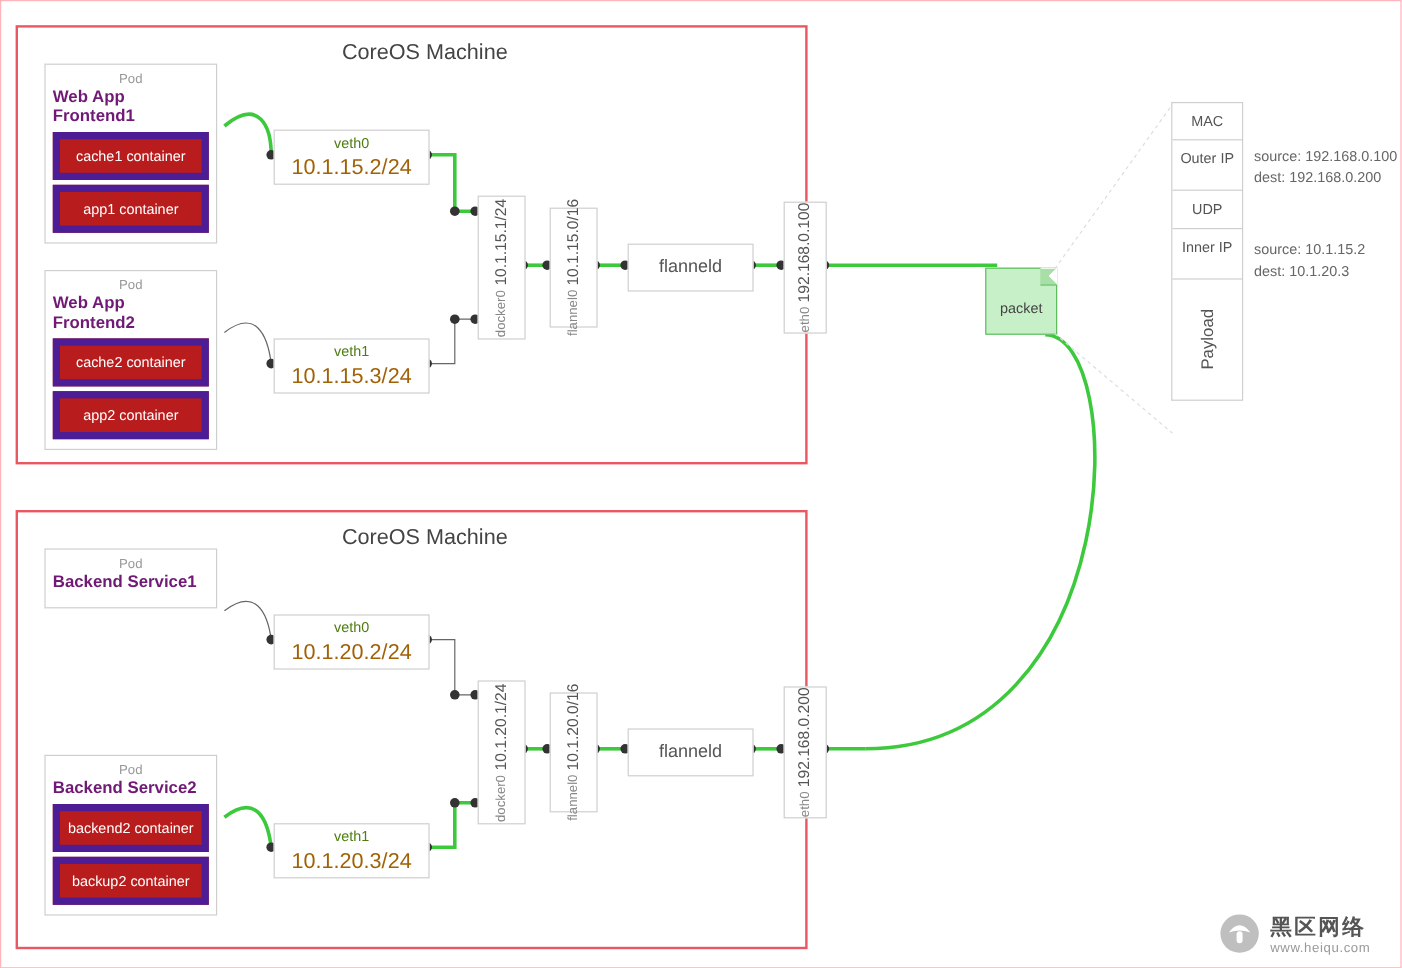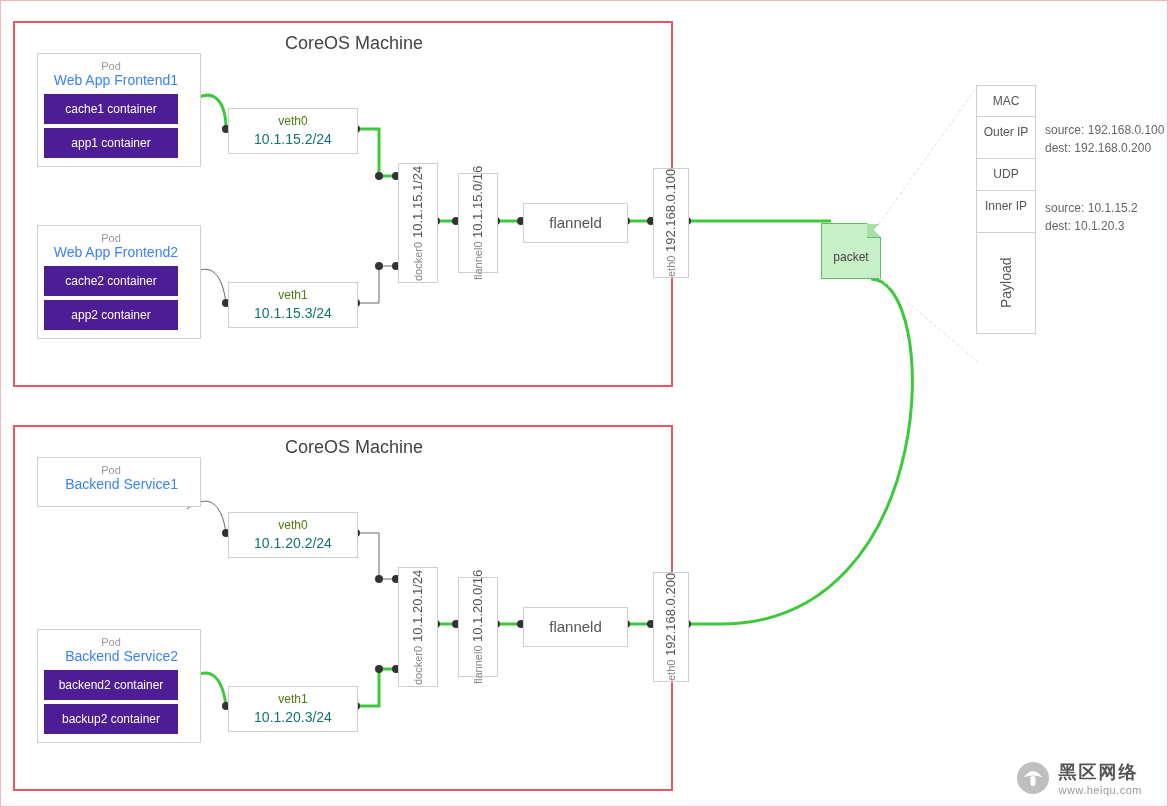--- a/index.html
+++ b/index.html
@@ -24,43 +24,44 @@
   .machine-title {
     position: absolute;
     top: 10px;
     left: 270px;
     font-size: 18px;
     color: #444;
     font-weight: 500;
   }
   .pod {
     position: absolute;
-    width: 164px;
+    width: 144px;
     border: 1px solid #cfcfcf;
-    padding: 6px 22px 8px 6px;
+    padding: 6px 6px 8px 6px;
     background: #fff;
   }
   .pod-label {
     font-size: 11px;
     text-align: center;
     color: #999;
   }
   .pod-name {
     font-size: 14px;
-    text-align: right;
-    color: #3b82f6;
+    text-align: left;
+    color: #701a75;
     margin-bottom: 6px;
+    font-weight: bold;
   }
   .container {
-    background: #4c1d95;
+    background: #b91c1c;
     color: #fff;
     font-size: 12px;
     text-align: center;
     padding: 7px 4px;
-    border: 1px solid #4c1d95;
+    border: 6px solid #4c1d95;
     margin-top: 4px;
   }
   .box {
     position: absolute;
     border: 1px solid #cfcfcf;
     background: #fff;
     font-size: 13px;
     text-align: center;
     color: #555;
     display: flex;
@@ -79,21 +80,21 @@
     font-size: 13px;
     color: #555;
     display: flex;
     justify-content: center;
     align-items: center;
     line-height: 1.3;
   }
   .vbox .small { font-size: 11px; color: #888; }
   .veth { width: 130px; height: 46px; }
   .veth .lbl { font-size: 12px; color: #4d7c0f; }
-  .veth .ip { font-size: 14px; color: #0f766e; }
+  .veth .ip { font-size: 18px; color: #a16207; }
   .dot {
     position: absolute;
     width: 8px; height: 8px;
     background: #333;
     border-radius: 50%;
     margin-left: -4px; margin-top: -4px;
   }
   .packet {
     position: absolute;
     left: 820px; top: 222px;

